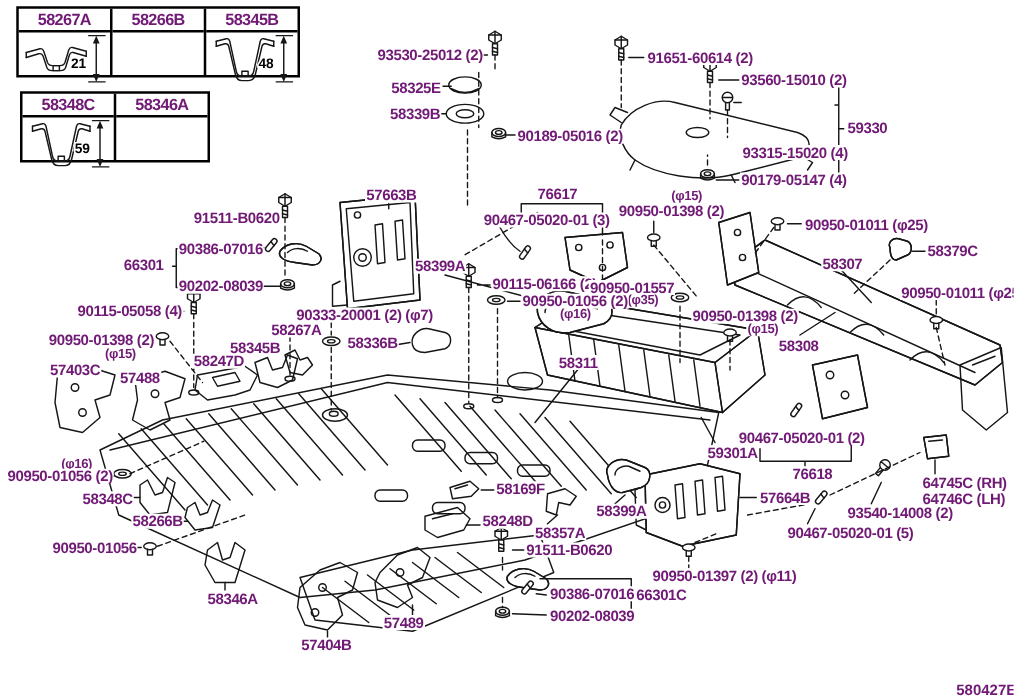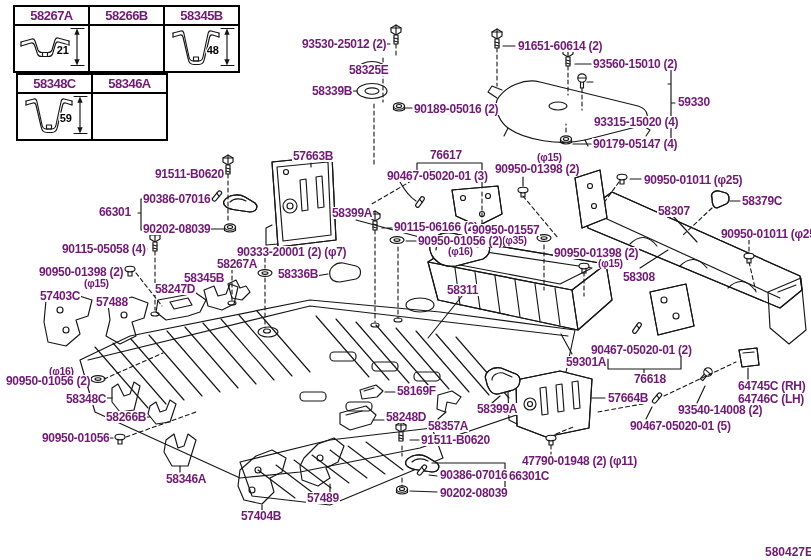--- a/index.html
+++ b/index.html
@@ -9,21 +9,21 @@
   #labels{position:absolute;left:0;top:0;width:811px;height:560px;z-index:3;pointer-events:none;}
   .plabel{position:absolute;font-weight:bold;font-size:12px;line-height:12px;
           letter-spacing:-0.3px;white-space:nowrap;background:#fff;padding:0 1px;}
   .plabel.small{font-size:10.5px;line-height:10.5px;}
   .drw{position:absolute;z-index:3;font-weight:bold;font-size:12px;letter-spacing:0;}
   .sec-table{position:absolute;z-index:4;display:flex;border:2px solid #000;background:#fff;}
   .sec-col{width:73px;border-right:2px solid #000;}
   .sec-col:last-child{border-right:none;}
   .sec-head{height:17px;border-bottom:2px solid #000;display:flex;align-items:center;
             justify-content:center;font-weight:bold;font-size:13px;letter-spacing:-0.5px;}
-  .sec-body{height:45px;}
+  .sec-body{height:34px;}
   .sec-body svg{display:block;}
   .dimtxt{font-weight:bold;font-size:11px;fill:#000;stroke:#fff;stroke-width:2.5;paint-order:stroke;}
   .s{stroke:#161616;fill:none;stroke-width:1.15;stroke-linecap:round;stroke-linejoin:round;}
   .dsh{stroke:#161616;fill:none;stroke-width:1.1;stroke-dasharray:4 3;stroke-linecap:round;}
   .fil{fill:#161616;stroke:none;}
   .msk{fill:#fff;}
 </style>
 </head>
 <body>
 
@@ -328,21 +328,21 @@
       </svg>
     </div>
   </div>
   <div class="sec-col">
     <div class="sec-head">58346A</div>
   </div>
 </div>
 
 <div id="labels">
       <div class="plabel" style="left: 301px; top: 38px;">93530-25012 (2)</div>
-      <div class="plabel" style="left: 312px; top: 64px; margin-left: 36px;">58325E</div>
+      <div class="plabel" style="left: 312px; top: 64px;">58325E</div>
       <div class="plabel" style="left: 311px; top: 85px;">58339B</div>
       <div class="plabel" style="left: 413px; top: 103px;">90189-05016 (2)</div>
       <div class="plabel" style="left: 517px; top: 40px;">91651-60614 (2)</div>
       <div class="plabel" style="left: 592px; top: 58px;">93560-15010 (2)</div>
       <div class="plabel" style="left: 593px; top: 76px; margin-top: 40px;">93315-15020 (4)</div>
       <div class="plabel" style="left: 677px; top: 96px;">59330</div>
       <div class="plabel" style="left: 592px; top: 138px;">90179-05147 (4)</div>
       <div class="plabel small" style="left: 536px; top: 152px;">(φ15)</div>
       <div class="plabel" style="left: 494px; top: 163px;">90950-01398 (2)</div>
       <div class="plabel" style="left: 429px; top: 149px;">76617</div>
@@ -382,21 +382,21 @@
       <div class="plabel" style="left: 607px; top: 392px;">57664B</div>
       <div class="plabel" style="left: 737px; top: 380px;">64745C (RH)</div>
       <div class="plabel" style="left: 737px; top: 393px;">64746C (LH)</div>
       <div class="plabel" style="left: 677px; top: 404px;">93540-14008 (2)</div>
       <div class="plabel" style="left: 629px; top: 420px;">90467-05020-01 (5)</div>
       <div class="plabel" style="left: 396px; top: 385px;">58169F</div>
       <div class="plabel" style="left: 385px; top: 411px;">58248D</div>
       <div class="plabel" style="left: 427px; top: 420px;">58357A</div>
       <div class="plabel" style="left: 420px; top: 434px;">91511-B0620</div>
       <div class="plabel" style="left: 476px; top: 403px;">58399A</div>
-      <div class="plabel" style="left: 521px; top: 455px;">47790-01948 (2) (φ11)</div>
+      <div class="plabel" style="left: 521px; top: 455px;">90950-01397 (2) (φ11)</div>
       <div class="plabel" style="left: 439px; top: 469px;">90386-07016</div>
       <div class="plabel" style="left: 508px; top: 470px;">66301C</div>
       <div class="plabel" style="left: 439px; top: 487px;">90202-08039</div>
       <div class="plabel small" style="left: 48px; top: 366px;">(φ16)</div>
       <div class="plabel" style="left: 5px; top: 375px;">90950-01056 (2)</div>
       <div class="plabel" style="left: 65px; top: 393px;">58348C</div>
       <div class="plabel" style="left: 105px; top: 411px;">58266B</div>
       <div class="plabel" style="left: 41px; top: 432px;">90950-01056</div>
       <div class="plabel" style="left: 165px; top: 473px;">58346A</div>
       <div class="plabel" style="left: 240px; top: 510px;">57404B</div>

